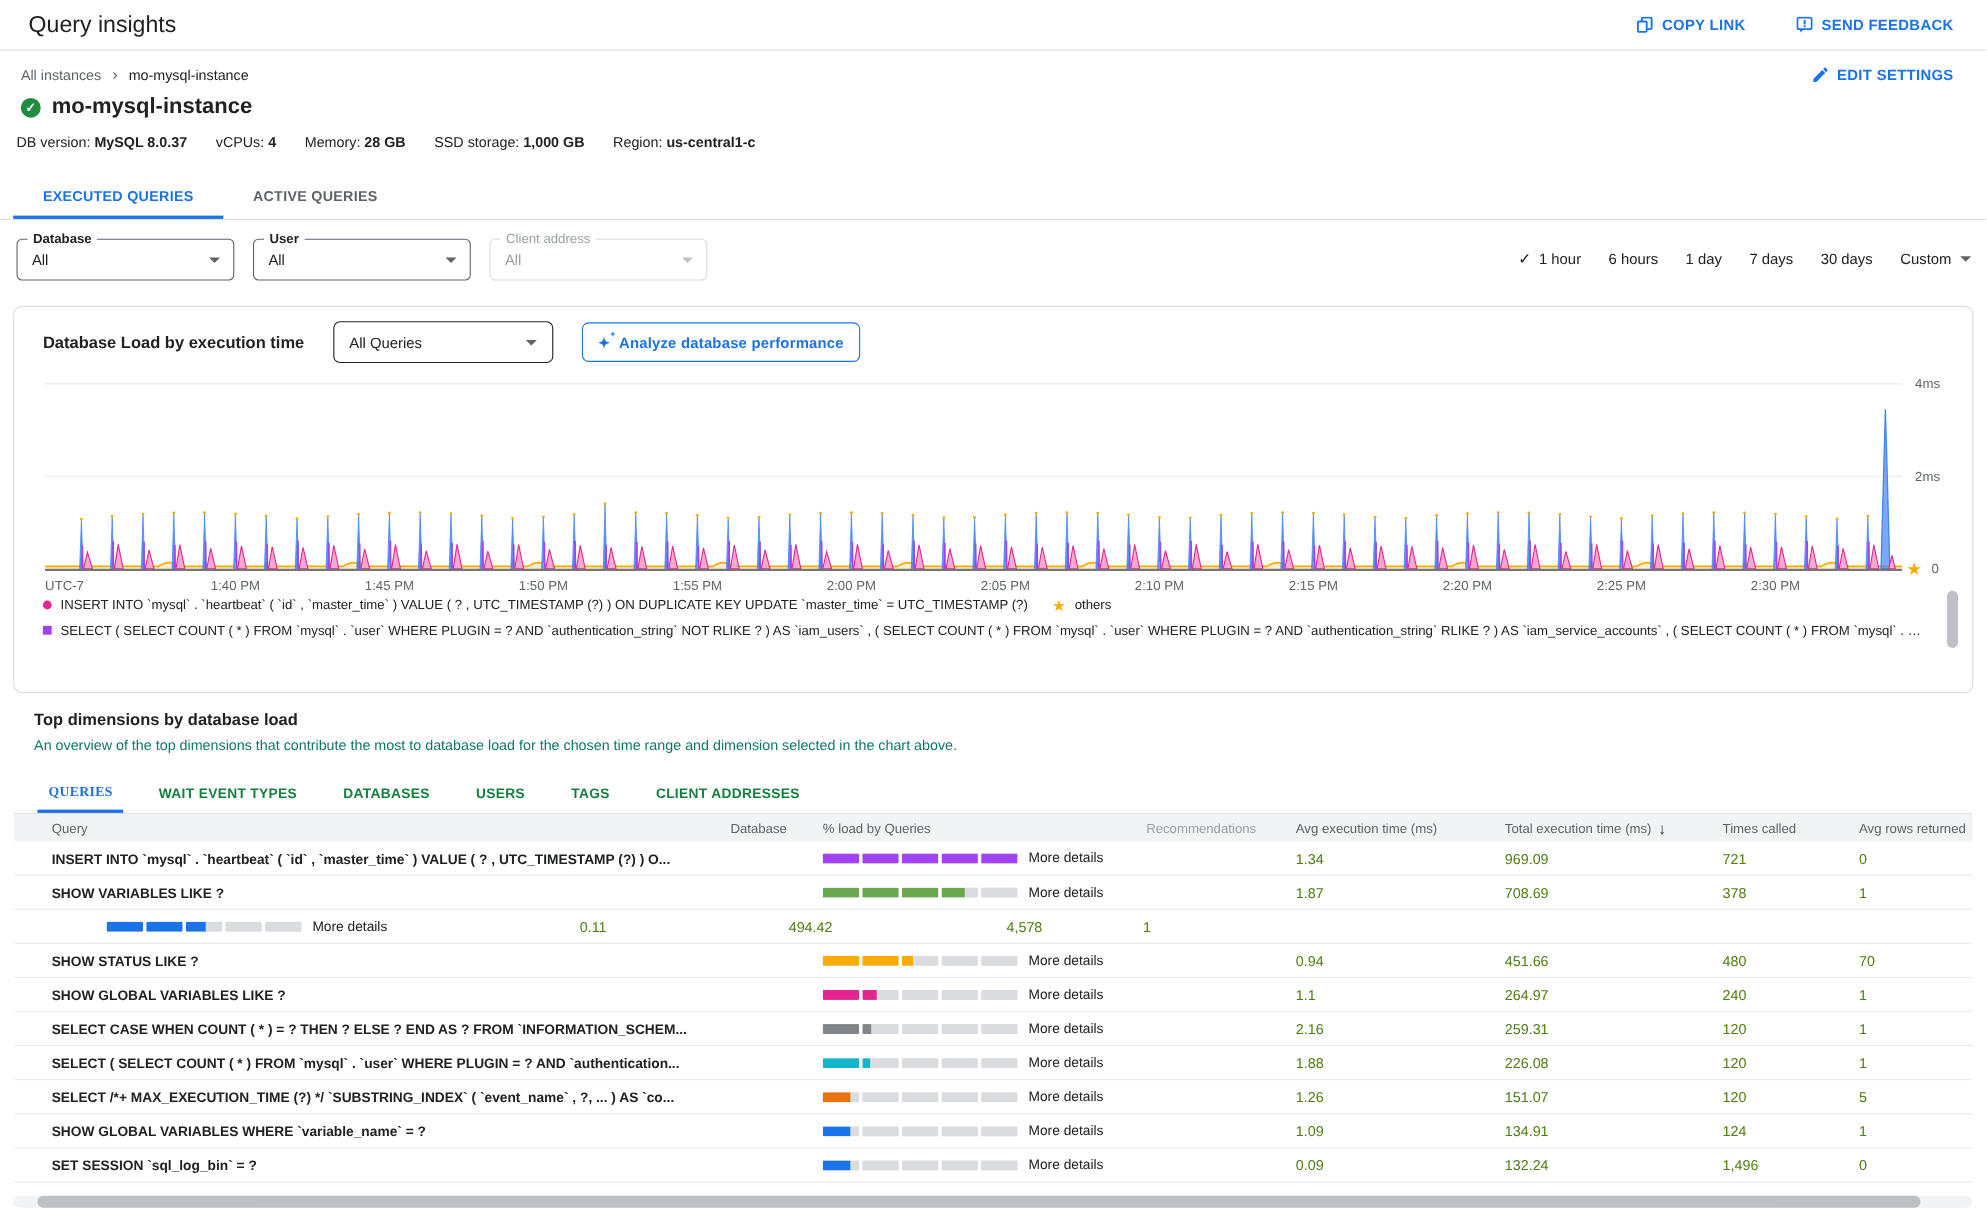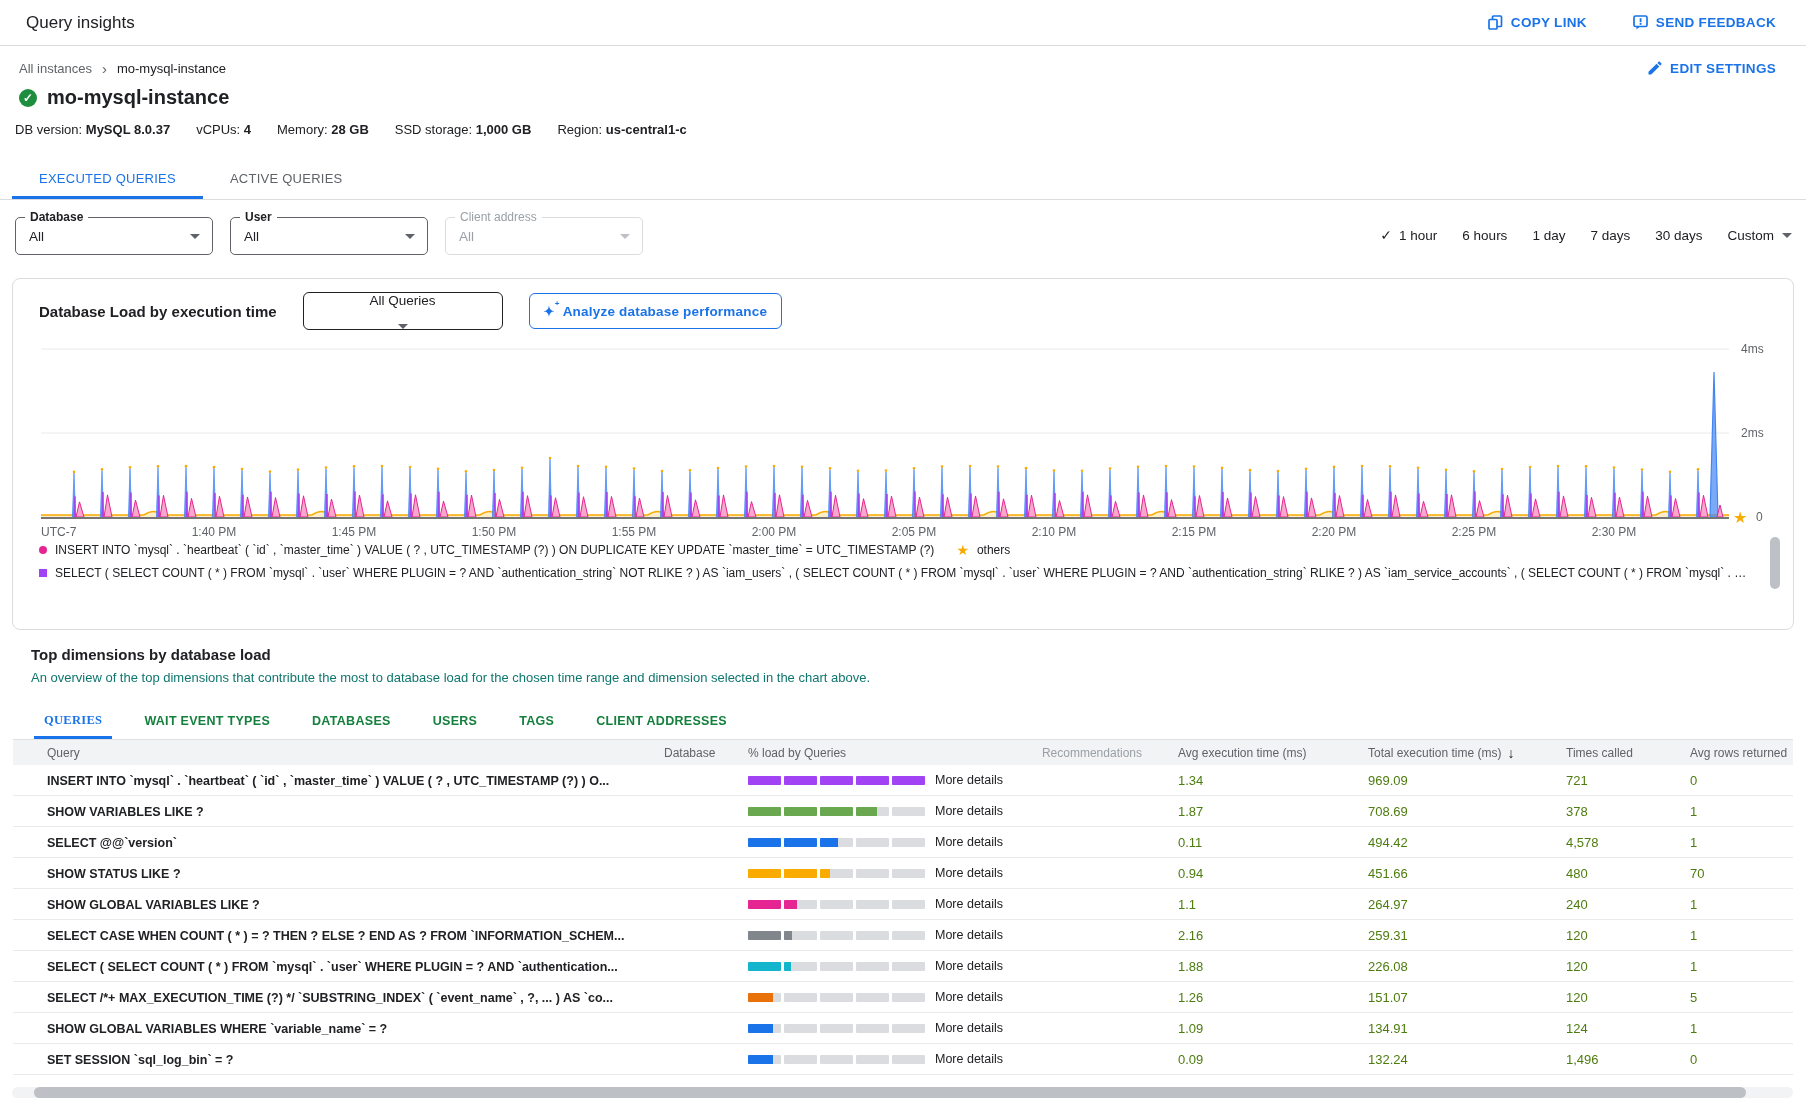--- a/index.html
+++ b/index.html
@@ -1,59 +1,59 @@
 <!DOCTYPE html>
 <html><head>
 <meta charset="utf-8">
 <style>
   html,body{margin:0;padding:0;background:#fff;}
   body{width:1806px;height:1099px;font-family:"Liberation Sans",sans-serif;color:#202124;position:relative;overflow:hidden;font-size:13px;}
   
   .app-header{height:46px;border-bottom:1px solid #dadce0;display:flex;align-items:center;justify-content:space-between;padding:0 24px 0 26px;box-sizing:border-box;}
-  .app-title{font-size:17px;color:#202124;}
+  .app-title{font-size:21px;color:#202124;}
   .header-actions{display:flex;gap:34px;}
   .hbtn{display:flex;align-items:center;gap:8px;color:#1a73e8;font-size:13.5px;font-weight:700;letter-spacing:.3px;cursor:pointer;background:none;border:none;font-family:inherit;}
   .hbtn svg{display:block;}
   
   .crumb-row{display:flex;justify-content:space-between;align-items:center;margin:14px 24px 0 19px;}
   .crumbs{display:flex;align-items:center;gap:10px;font-size:13px;}
   .crumb-parent{color:#5f6368;cursor:pointer;}
   .crumb-chev{color:#5f6368;font-size:15px;}
   .crumb-current{color:#202124;}
   
   .inst-row{display:flex;align-items:center;gap:10px;margin:9px 0 0 19px;}
   .check-circle{width:18px;height:18px;border-radius:50%;background:#1e8e3e;color:#fff;font-size:12px;font-weight:700;display:flex;align-items:center;justify-content:center;}
   .inst-name{font-size:20px;font-weight:700;color:#202124;}
   
   .details-row{display:flex;gap:26px;margin:13px 0 0 15px;font-size:13px;color:#202124;}
   .detail b{font-weight:700;}
   
   .main-tabs{display:flex;margin-top:24px;border-bottom:1px solid #dadce0;padding-left:12px;}
-  .mtab{height:38px;display:flex;align-items:center;padding:0 27px;font-size:13px;font-weight:400;letter-spacing:.25px;color:#5f6368;cursor:pointer;border-bottom:3px solid transparent;box-sizing:border-box;}
+  .mtab{height:38px;display:flex;align-items:center;padding:0 27px;font-size:13px;font-weight:700;letter-spacing:.25px;color:#5f6368;cursor:pointer;border-bottom:3px solid transparent;box-sizing:border-box;}
   .mtab.active{color:#1a73e8;border-bottom-color:#1a73e8;}
   
   .filters-row{display:flex;justify-content:space-between;align-items:flex-start;margin:17px 14px 0 15px;}
   .filters{display:flex;gap:17px;}
   .field{position:relative;width:198px;height:38px;border:1px solid #5f6368;border-radius:5px;display:flex;align-items:center;justify-content:space-between;padding:0 12px 0 13px;box-sizing:border-box;cursor:pointer;background:#fff;}
   .field-label{position:absolute;top:-8px;left:9px;background:#fff;padding:0 5px;font-size:12px;font-weight:700;color:#202124;}
   .field-value{font-size:13.5px;color:#202124;}
   .caret{width:0;height:0;border-left:5px solid transparent;border-right:5px solid transparent;border-top:5.5px solid #5f6368;}
   .field.disabled{border-color:#dadce0;cursor:default;}
   .field.disabled .field-label{color:#9aa0a6;font-weight:400;}
   .field.disabled .field-value{color:#9aa0a6;}
   .field.disabled .caret{border-top-color:#bdc1c6;}
   .time-range{display:flex;align-items:center;gap:25px;margin-top:10px;font-size:13.5px;color:#202124;}
   .time-opt{cursor:pointer;display:flex;align-items:center;gap:7px;}
   .time-check{font-size:14px;}
   .custom-opt{display:flex;align-items:center;gap:8px;cursor:pointer;}
   
   .chart-card{position:relative;margin:23px 12px 0 12px;height:352px;border:1px solid #dadce0;border-radius:8px;box-sizing:border-box;background:#fff;}
   .chart-head{display:flex;align-items:center;gap:26px;padding:13px 0 0 26px;}
   .chart-title{font-size:15px;font-weight:700;color:#202124;}
-  .mini-select{width:200px;height:38px;border:1px solid #202124;border-radius:6px;display:flex;align-items:center;justify-content:space-between;padding:0 14px;box-sizing:border-box;cursor:pointer;font-size:13.5px;flex-direction:column;}
+  .mini-select{width:200px;height:38px;border:1px solid #202124;border-radius:6px;display:flex;align-items:center;justify-content:space-between;padding:0 14px;box-sizing:border-box;cursor:pointer;font-size:13.5px;}
   .analyze-btn{height:36px;border:1px solid #1a73e8;border-radius:6px;background:#fff;color:#1a73e8;font-weight:700;font-size:13.5px;letter-spacing:.2px;display:flex;align-items:center;gap:8px;padding:0 14px;cursor:pointer;font-family:inherit;}
   .sparkle{position:relative;font-size:13px;line-height:1;}
   .sparkle::after{content:"+";position:absolute;top:-5px;right:-5px;font-size:8px;font-weight:700;}
   .chart-svg{position:absolute;left:0;top:0;pointer-events:none;}
   .legend{position:absolute;left:26px;top:264px;right:46px;font-size:12px;color:#202124;}
   .legend-row1{display:flex;align-items:center;gap:8px;}
   .legend-item{display:flex;align-items:center;gap:8px;min-width:0;}
   .lg-dot{width:8px;height:8px;border-radius:50%;flex:none;}
   .lg-square{width:8px;height:8px;flex:none;}
   .lg-star{font-size:14px;line-height:1;flex:none;}
@@ -579,21 +579,20 @@
             </div>
             <span class="more-link">More details</span>
           </div>
           <div class="col-reco"></div>
           <div class="col-avg val">1.87</div>
           <div class="col-total val">708.69</div>
           <div class="col-times val">378</div>
           <div class="col-rows val">1</div>
         </div>
         <div class="trow">
-          <div class="col-q"><span class="qtext">SELECT @@`version`</span></div>
           <div class="col-db val"></div>
           <div class="col-load">
             <div class="bar-track">
               <div class="bar-seg">
                 <div class="bar-fill" style="width: 100%; background: rgb(26, 115, 232);"></div>
               </div>
               <div class="bar-seg">
                 <div class="bar-fill" style="width: 100%; background: rgb(26, 115, 232);"></div>
               </div>
               <div class="bar-seg">

